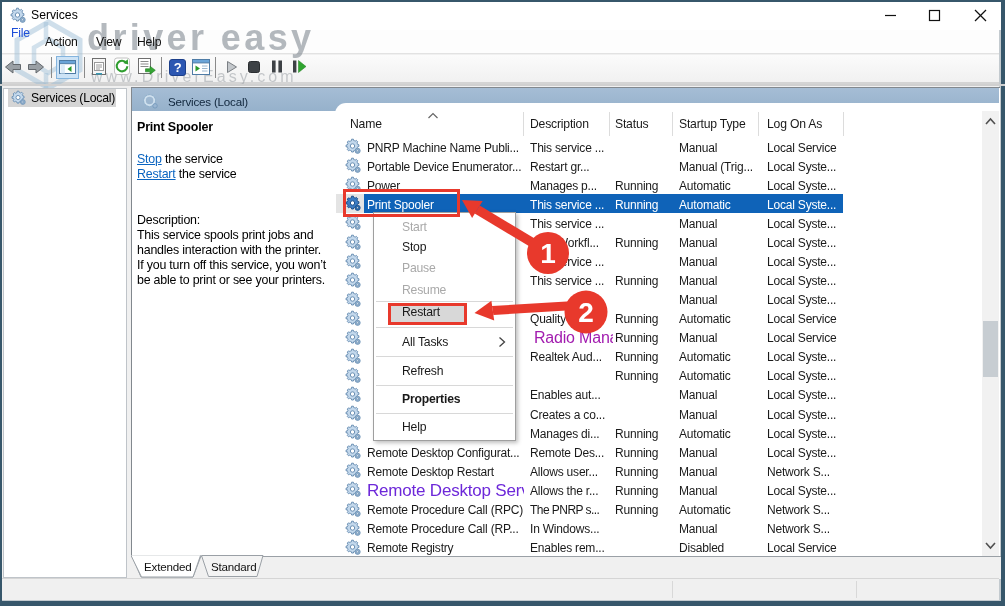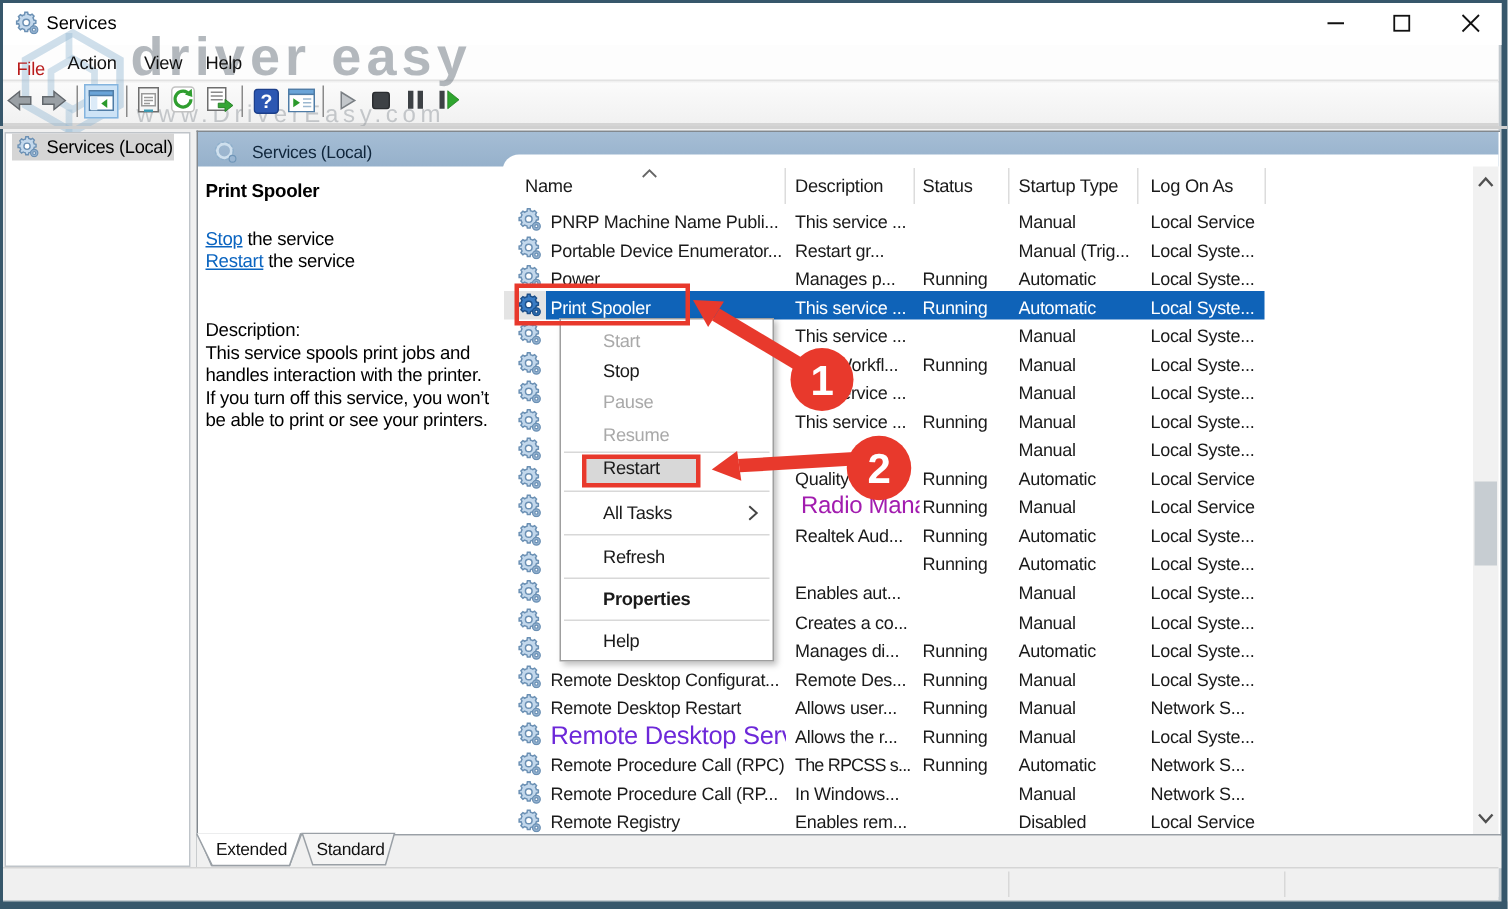--- a/index.html
+++ b/index.html
@@ -39,21 +39,21 @@
 </g>
 </svg>
 <div class="abs" style="left:31px;top:8px;height:15px;line-height:15px;color:#000;letter-spacing:0">Services</div>
 <svg class="abs" style="left:880px;top:5px" width="120" height="20" viewBox="0 0 120 20">
 <line x1="5" y1="10.5" x2="16" y2="10.5" stroke="#111" stroke-width="1.2"></line>
 <rect x="49.5" y="5.5" width="10" height="10" fill="none" stroke="#111" stroke-width="1.2"></rect>
 <line x1="95" y1="5" x2="106" y2="16" stroke="#111" stroke-width="1.2"></line>
 <line x1="106" y1="5" x2="95" y2="16" stroke="#111" stroke-width="1.2"></line>
 </svg>
 
-<div class="abs" style="left:11px;top:38px;height:16px;line-height:16px;color:#b91c1c">File</div>
+<div class="abs" style="left:11px;top:25px;height:16px;line-height:16px;color:#1d4ed8">File</div>
 <div class="abs" style="left:45px;top:34px;height:16px;line-height:16px;color:#111">Action</div>
 <div class="abs" style="left:96px;top:34px;height:16px;line-height:16px;color:#111">View</div>
 <div class="abs" style="left:137px;top:34px;height:16px;line-height:16px;color:#111">Help</div>
 
 <svg class="abs" style="left:4px;top:59px" width="18" height="16" viewBox="0 0 18 16">
 <path d="M1.5 8 L9 2 V5.5 H16.5 V10.5 H9 V14 Z" fill="#9aa0a5" stroke="#63686d" stroke-width="1"></path>
 </svg>
 <svg class="abs" style="left:27px;top:59px" width="18" height="16" viewBox="0 0 18 16">
 <path d="M16.5 8 L9 2 V5.5 H1.5 V10.5 H9 V14 Z" fill="#9aa0a5" stroke="#63686d" stroke-width="1"></path>
 </svg>
@@ -440,21 +440,21 @@
 <g fill="#c3d8ec" stroke="#6b90b4" stroke-width="1">
 <path d="M6.6 1.2 h1.8 l.3 1.3 a4.6 4.6 0 0 1 1.5.6 l1.2-.7 1.3 1.3-.7 1.2 a4.6 4.6 0 0 1 .6 1.5 l1.3.3 v1.8 l-1.3.3 a4.6 4.6 0 0 1-.6 1.5 l.7 1.2-1.3 1.3-1.2-.7 a4.6 4.6 0 0 1-1.5.6 l-.3 1.3 H6.6 l-.3-1.3 a4.6 4.6 0 0 1-1.5-.6 l-1.2.7-1.3-1.3.7-1.2 a4.6 4.6 0 0 1-.6-1.5 L1.1 8.9 V7.1 l1.3-.3 a4.6 4.6 0 0 1 .6-1.5 l-.7-1.2 1.3-1.3 1.2.7 a4.6 4.6 0 0 1 1.5-.6 z"></path>
 <circle cx="7.5" cy="8" r="2.2" fill="#fff"></circle>
 </g>
 <g fill="#94b2d0" stroke="#6b90b4" stroke-width=".8">
 <circle cx="12.6" cy="12.8" r="2.6"></circle>
 <circle cx="12.6" cy="12.8" r="1" fill="#fff"></circle>
 </g>
 </svg>
 <div style="position:absolute;left:367px;top:501.8px;width:157px;height:16px;line-height:16px;overflow:hidden;white-space:nowrap;color:#1a1a1a;font-size:12px">Remote Procedure Call (RPC)</div>
-<div style="position:absolute;left:530px;top:501.8px;width:79px;height:16px;line-height:16px;overflow:hidden;white-space:nowrap;color:#1a1a1a;font-size:12px;letter-spacing:-0.55px">The RPCSS s...</div>
+<div style="position:absolute;left:530px;top:501.8px;width:79px;height:16px;line-height:16px;overflow:hidden;white-space:nowrap;color:#1a1a1a;font-size:12px;letter-spacing:-0.55px">The PNRP s...</div>
 <div style="position:absolute;left:615px;top:501.8px;width:52px;height:16px;line-height:16px;overflow:hidden;white-space:nowrap;color:#1a1a1a;font-size:12px">Running</div>
 <div style="position:absolute;left:679px;top:501.8px;width:76px;height:16px;line-height:16px;overflow:hidden;white-space:nowrap;color:#1a1a1a;font-size:12px">Automatic</div>
 <div style="position:absolute;left:767px;top:501.8px;width:74px;height:16px;line-height:16px;overflow:hidden;white-space:nowrap;color:#1a1a1a;font-size:12px">Network S...</div>
 <svg style="position:absolute;left:345px;top:519.6px" width="16" height="16" viewBox="0 0 16 16">
 <g fill="#c3d8ec" stroke="#6b90b4" stroke-width="1">
 <path d="M6.6 1.2 h1.8 l.3 1.3 a4.6 4.6 0 0 1 1.5.6 l1.2-.7 1.3 1.3-.7 1.2 a4.6 4.6 0 0 1 .6 1.5 l1.3.3 v1.8 l-1.3.3 a4.6 4.6 0 0 1-.6 1.5 l.7 1.2-1.3 1.3-1.2-.7 a4.6 4.6 0 0 1-1.5.6 l-.3 1.3 H6.6 l-.3-1.3 a4.6 4.6 0 0 1-1.5-.6 l-1.2.7-1.3-1.3.7-1.2 a4.6 4.6 0 0 1-.6-1.5 L1.1 8.9 V7.1 l1.3-.3 a4.6 4.6 0 0 1 .6-1.5 l-.7-1.2 1.3-1.3 1.2.7 a4.6 4.6 0 0 1 1.5-.6 z"></path>
 <circle cx="7.5" cy="8" r="2.2" fill="#fff"></circle>
 </g>
 <g fill="#94b2d0" stroke="#6b90b4" stroke-width=".8">
 <circle cx="12.6" cy="12.8" r="2.6"></circle>

